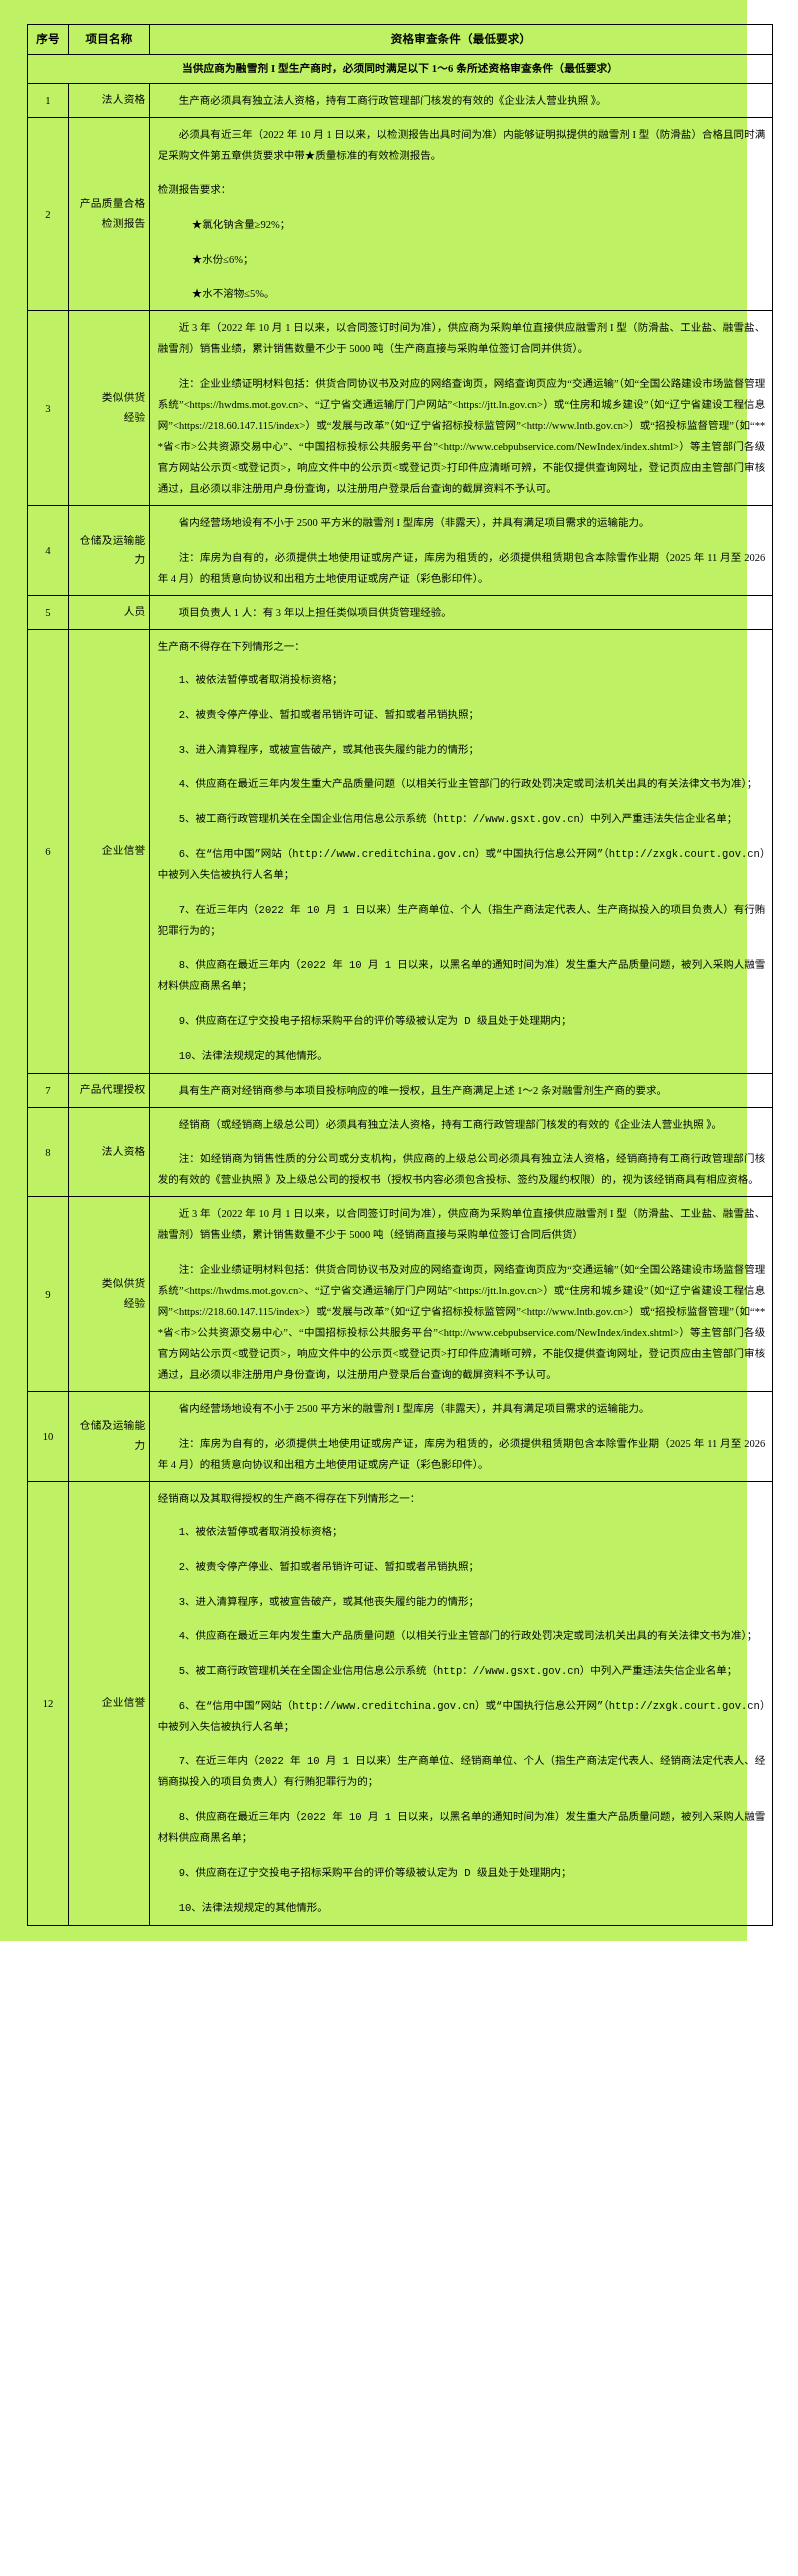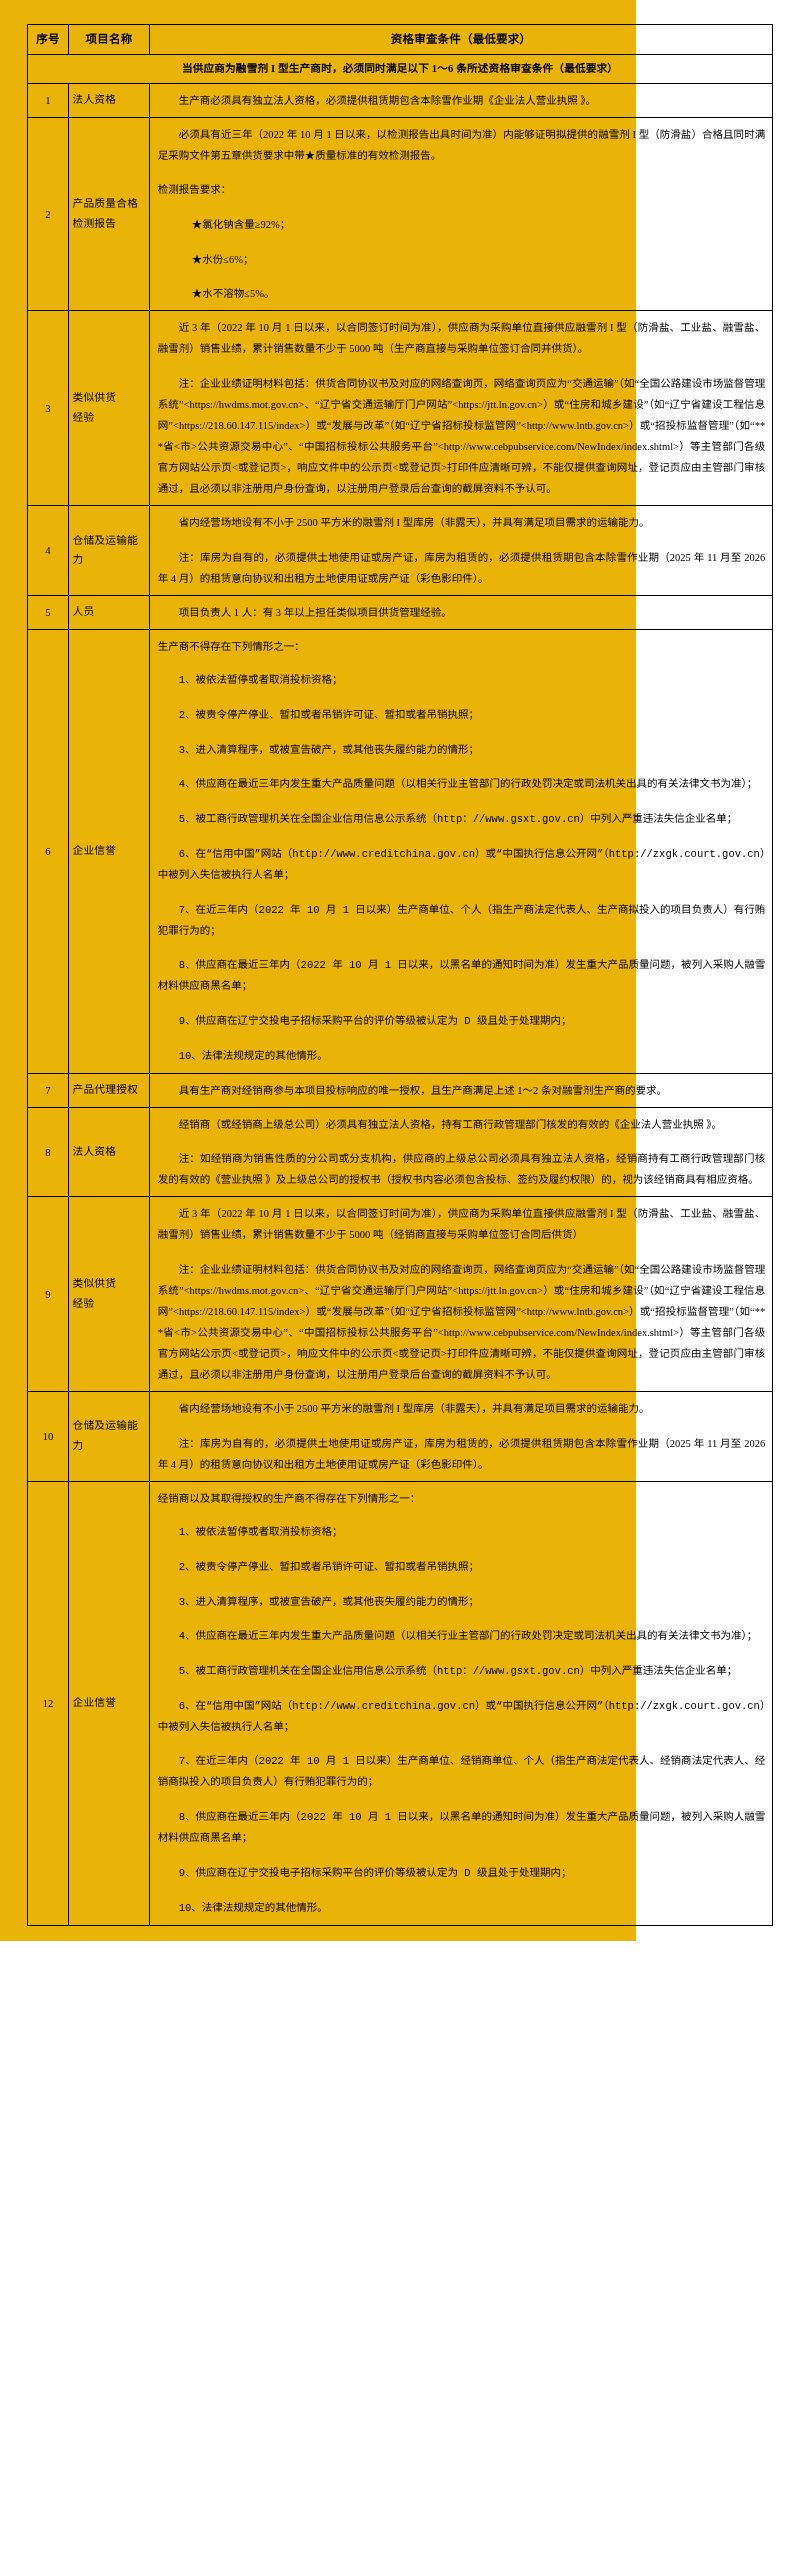--- a/index.html
+++ b/index.html
@@ -8,24 +8,24 @@
     padding: 0;
     background: #ffffff;
   }
   body {
     width: 798px;
     font-family: "Liberation Serif", "DejaVu Serif", serif;
     color: #000000;
     -webkit-font-smoothing: none;
   }
   .page {
-    width: 636px;
+    width: 747px;
     box-sizing: border-box;
     padding: 24px 26px 15.4px 27px;
-    background: #eab308;
+    background: #bef264;
   }
   table.qual {
     border-collapse: collapse;
     width: 745px;
     table-layout: fixed;
     border: 1.4px solid #000;
   }
   table.qual td {
     border: 0.9px solid #000;
     vertical-align: middle;
@@ -52,21 +52,21 @@
     line-height: 1.6;
     padding: 5.1px 3.4px !important;
     letter-spacing: 0.1px;
   }
   td.seq {
     text-align: center;
     font-size: 10.7px;
     vertical-align: middle;
   }
   td.name {
-    text-align: left;
+    text-align: right;
     font-size: 10.7px;
     line-height: 1.85;
     vertical-align: middle;
     padding: 3.4px 3.4px !important;
     letter-spacing: 0.3px;
   }
   td.cond {
     font-size: 10.5px;
     line-height: 2.0;
     vertical-align: middle;
@@ -119,21 +119,21 @@
       </tr>
 
       <tr>
         <td class="banner" colspan="3">当供应商为融雪剂 I 型生产商时，必须同时满足以下 1～6 条所述资格审查条件（最低要求）</td>
       </tr>
 
       <tr>
         <td class="seq">1</td>
         <td class="name">法人资格</td>
         <td class="cond">
-          <p>生产商必须具有独立法人资格，必须提供租赁期包含本除雪作业期《企业法人营业执照 》。</p>
+          <p>生产商必须具有独立法人资格，持有工商行政管理部门核发的有效的《企业法人营业执照 》。</p>
         </td>
       </tr>
 
       <tr>
         <td class="seq">2</td>
         <td class="name">
           <div>产品质量合格</div>
           <div>检测报告</div>
         </td>
         <td class="cond">

